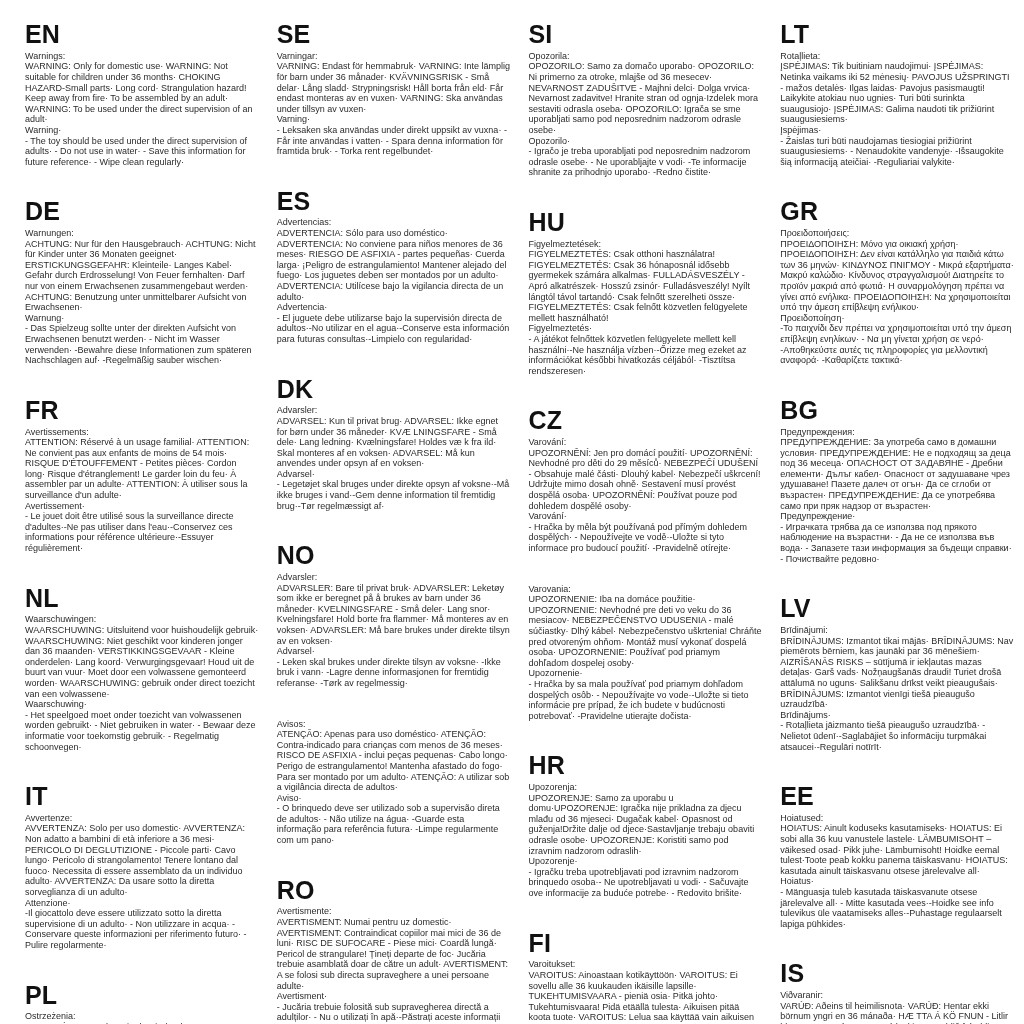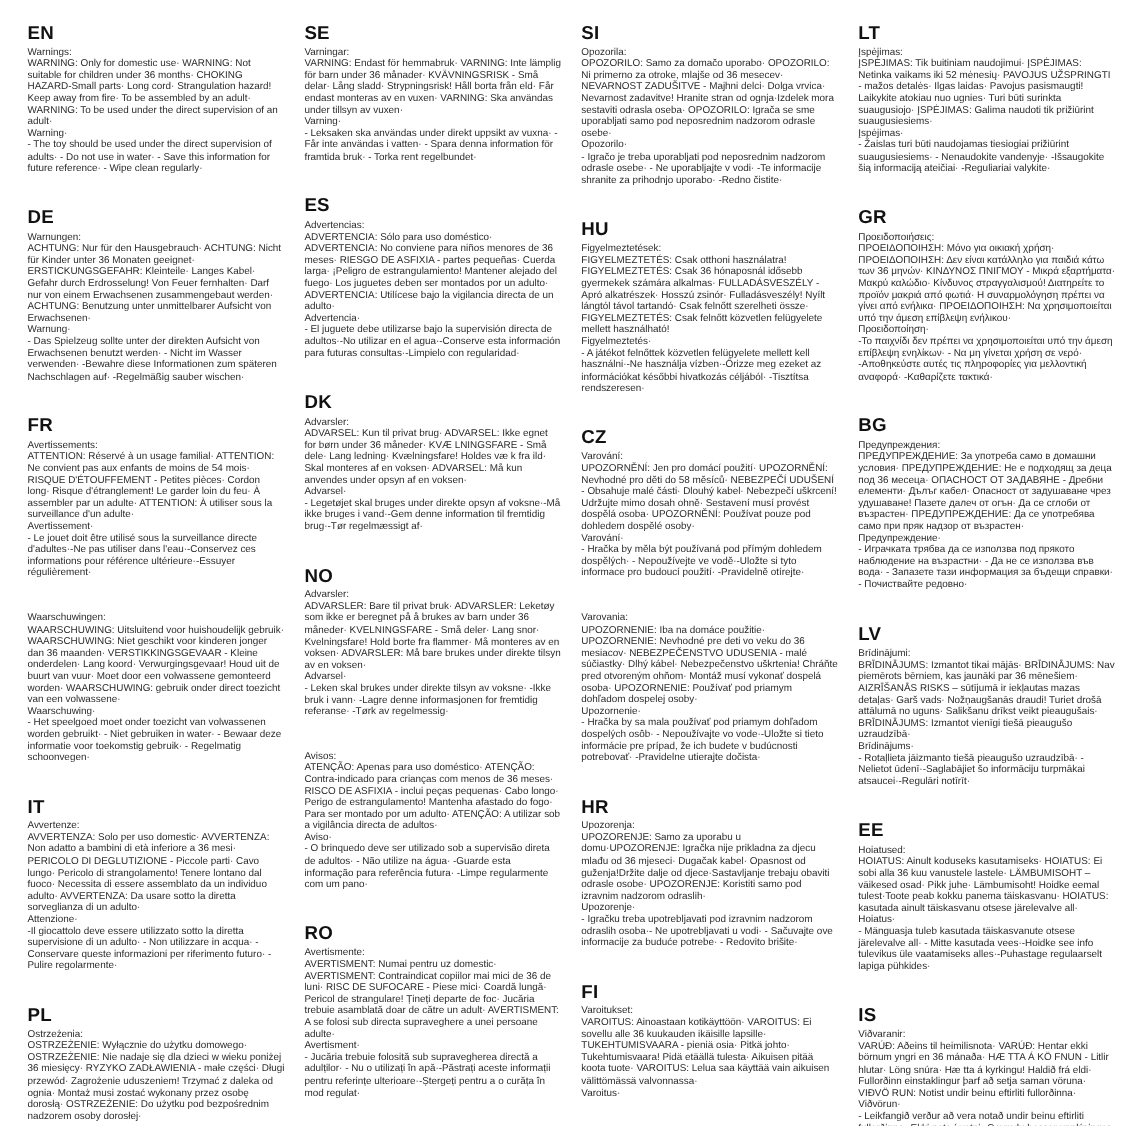--- a/index.html
+++ b/index.html
@@ -16,21 +16,21 @@
     padding: 20px 10px 10px 25px;
     display: grid;
     grid-template-columns: repeat(4, 1fr);
     column-gap: 18px;
     overflow: hidden;
     background: #ffffff;
   }
   .col { min-width: 0; }
   section.lang { margin: 0 0 30px 0; }
   .code {
-    font-size: 17px;
+    font-size: 25px;
     font-weight: bold;
     color: #111111;
     line-height: 1.15;
     margin: 0 0 2px 0;
     letter-spacing: 0.2px;
   }
   .label, .body {
     font-size: 9px;
     line-height: 10.6px;
     color: #2b2b2b;
@@ -61,20 +61,21 @@
 
   <section class="lang">
     <h2 class="code">FR</h2>
     <p class="label">Avertissements:</p>
     <p class="body">ATTENTION: Réservé à un usage familial· ATTENTION: Ne convient pas aux enfants de moins de 54 mois· RISQUE D'ÉTOUFFEMENT - Petites pièces· Cordon long· Risque d'étranglement! Le garder loin du feu· À assembler par un adulte· ATTENTION: À utiliser sous la surveillance d'un adulte·</p>
     <p class="label">Avertissement·</p>
     <p class="body">- Le jouet doit être utilisé sous la surveillance directe d'adultes·-Ne pas utiliser dans l'eau·-Conservez ces informations pour référence ultérieure·-Essuyer régulièrement·</p>
   </section>
 
   <section class="lang">
+    <h2 class="code">NL</h2>
     <p class="label">Waarschuwingen:</p>
     <p class="body">WAARSCHUWING: Uitsluitend voor huishoudelijk gebruik· WAARSCHUWING: Niet geschikt voor kinderen jonger dan 36 maanden· VERSTIKKINGSGEVAAR - Kleine onderdelen· Lang koord· Verwurgingsgevaar! Houd uit de buurt van vuur· Moet door een volwassene gemonteerd worden· WAARSCHUWING: gebruik onder direct toezicht van een volwassene·</p>
     <p class="label">Waarschuwing·</p>
     <p class="body">- Het speelgoed moet onder toezicht van volwassenen worden gebruikt· - Niet gebruiken in water· - Bewaar deze informatie voor toekomstig gebruik· - Regelmatig schoonvegen·</p>
   </section>
 
   <section class="lang">
     <h2 class="code">IT</h2>
     <p class="label">Avvertenze:</p>
     <p class="body">AVVERTENZA: Solo per uso domestic· AVVERTENZA: Non adatto a bambini di età inferiore a 36 mesi· PERICOLO DI DEGLUTIZIONE - Piccole parti· Cavo lungo· Pericolo di strangolamento! Tenere lontano dal fuoco· Necessita di essere assemblato da un individuo adulto· AVVERTENZA: Da usare sotto la diretta sorveglianza di un adulto·</p>
@@ -150,52 +151,52 @@
     <h2 class="code">HU</h2>
     <p class="label">Figyelmeztetések:</p>
     <p class="body">FIGYELMEZTETÉS: Csak otthoni használatra! FIGYELMEZTETÉS: Csak 36 hónaposnál idősebb gyermekek számára alkalmas· FULLADÁSVESZÉLY - Apró alkatrészek· Hosszú zsinór· Fulladásveszély! Nyílt lángtól távol tartandó· Csak felnőtt szerelheti össze· FIGYELMEZTETÉS: Csak felnőtt közvetlen felügyelete mellett használható!</p>
     <p class="label">Figyelmeztetés·</p>
     <p class="body">- A játékot felnőttek közvetlen felügyelete mellett kell használni·-Ne használja vízben·-Őrizze meg ezeket az információkat későbbi hivatkozás céljából· -Tisztítsa rendszeresen·</p>
   </section>
 
   <section class="lang">
     <h2 class="code">CZ</h2>
     <p class="label">Varování:</p>
-    <p class="body">UPOZORNĚNÍ: Jen pro domácí použití· UPOZORNĚNÍ: Nevhodné pro děti do 58 měsíců· NEBEZPEČÍ UDUŠENÍ - Obsahuje malé části· Dlouhý kabel· Nebezpečí uškrcení! Udržujte mimo dosah ohně· Sestavení musí provést dospělá osoba· UPOZORNĚNÍ: Používat pouze pod dohledem dospělé osoby·</p>
+    <p class="body">UPOZORNĚNÍ: Jen pro domácí použití· UPOZORNĚNÍ: Nevhodné pro děti do 29 měsíců· NEBEZPEČÍ UDUŠENÍ - Obsahuje malé části· Dlouhý kabel· Nebezpečí uškrcení! Udržujte mimo dosah ohně· Sestavení musí provést dospělá osoba· UPOZORNĚNÍ: Používat pouze pod dohledem dospělé osoby·</p>
     <p class="label">Varování·</p>
     <p class="body">- Hračka by měla být používaná pod přímým dohledem dospělých· - Nepoužívejte ve vodě·-Uložte si tyto informace pro budoucí použití· -Pravidelně otírejte·</p>
   </section>
 
   <section class="lang">
     <p class="label">Varovania:</p>
     <p class="body">UPOZORNENIE: Iba na domáce použitie· UPOZORNENIE: Nevhodné pre deti vo veku do 36 mesiacov· NEBEZPEČENSTVO UDUSENIA - malé súčiastky· Dlhý kábel· Nebezpečenstvo uškrtenia! Chráňte pred otvoreným ohňom· Montáž musí vykonať dospelá osoba· UPOZORNENIE: Používať pod priamym dohľadom dospelej osoby·</p>
     <p class="label">Upozornenie·</p>
     <p class="body">- Hračka by sa mala používať pod priamym dohľadom dospelých osôb· - Nepoužívajte vo vode·-Uložte si tieto informácie pre prípad, že ich budete v budúcnosti potrebovať· -Pravidelne utierajte dočista·</p>
   </section>
 
   <section class="lang">
     <h2 class="code">HR</h2>
     <p class="label">Upozorenja:</p>
     <p class="body">UPOZORENJE: Samo za uporabu u domu·UPOZORENJE: Igračka nije prikladna za djecu mlađu od 36 mjeseci· Dugačak kabel· Opasnost od guženja!Držite dalje od djece·Sastavljanje trebaju obaviti odrasle osobe· UPOZORENJE: Koristiti samo pod izravnim nadzorom odraslih·</p>
     <p class="label">Upozorenje·</p>
-    <p class="body">- Igračku treba upotrebljavati pod izravnim nadzorom odraslih osoba·- Ne upotrebljavati u vodi· - Sačuvajte ove informacije za buduće potrebe· - Redovito brišite·</p>
+    <p class="body">- Igračku treba upotrebljavati pod izravnim nadzorom brinquedo osoba·- Ne upotrebljavati u vodi· - Sačuvajte ove informacije za buduće potrebe· - Redovito brišite·</p>
   </section>
 
   <section class="lang">
     <h2 class="code">FI</h2>
     <p class="label">Varoitukset:</p>
     <p class="body">VAROITUS: Ainoastaan kotikäyttöön· VAROITUS: Ei sovellu alle 36 kuukauden ikäisille lapsille· TUKEHTUMISVAARA - pieniä osia· Pitkä johto· Tukehtumisvaara! Pidä etäällä tulesta· Aikuisen pitää koota tuote· VAROITUS: Lelua saa käyttää vain aikuisen välittömässä valvonnassa·</p>
     <p class="label">Varoitus·</p>
 
   </section>
 </div>
   <div class="col">
   <section class="lang">
     <h2 class="code">LT</h2>
-    <p class="label">Įspėjimas:</p>
+    <p class="label">Rotaļlieta:</p>
     <p class="body">ĮSPĖJIMAS: Tik buitiniam naudojimui· ĮSPĖJIMAS: Netinka vaikams iki 52 mėnesių· PAVOJUS UŽSPRINGTI - mažos detalės· Ilgas laidas· Pavojus pasismaugti! Laikykite atokiau nuo ugnies· Turi būti surinkta suaugusiojo· ĮSPĖJIMAS: Galima naudoti tik prižiūrint suaugusiesiems·</p>
     <p class="label">Įspėjimas·</p>
     <p class="body">- Žaislas turi būti naudojamas tiesiogiai prižiūrint suaugusiesiems· - Nenaudokite vandenyje· -Išsaugokite šią informaciją ateičiai· -Reguliariai valykite·</p>
   </section>
 
   <section class="lang">
     <h2 class="code">GR</h2>
     <p class="label">Προειδοποιήσεις:</p>
     <p class="body">ΠΡΟΕΙΔΟΠΟΙΗΣΗ: Μόνο για οικιακή χρήση· ΠΡΟΕΙΔΟΠΟΙΗΣΗ: Δεν είναι κατάλληλο για παιδιά κάτω των 36 μηνών· ΚΙΝΔΥΝΟΣ ΠΝΙΓΜΟΥ - Μικρά εξαρτήματα· Μακρύ καλώδιο· Κίνδυνος στραγγαλισμού! Διατηρείτε το προϊόν μακριά από φωτιά· Η συναρμολόγηση πρέπει να γίνει από ενήλικα· ΠΡΟΕΙΔΟΠΟΙΗΣΗ: Να χρησιμοποιείται υπό την άμεση επίβλεψη ενήλικου·</p>
     <p class="label">Προειδοποίηση·</p>

